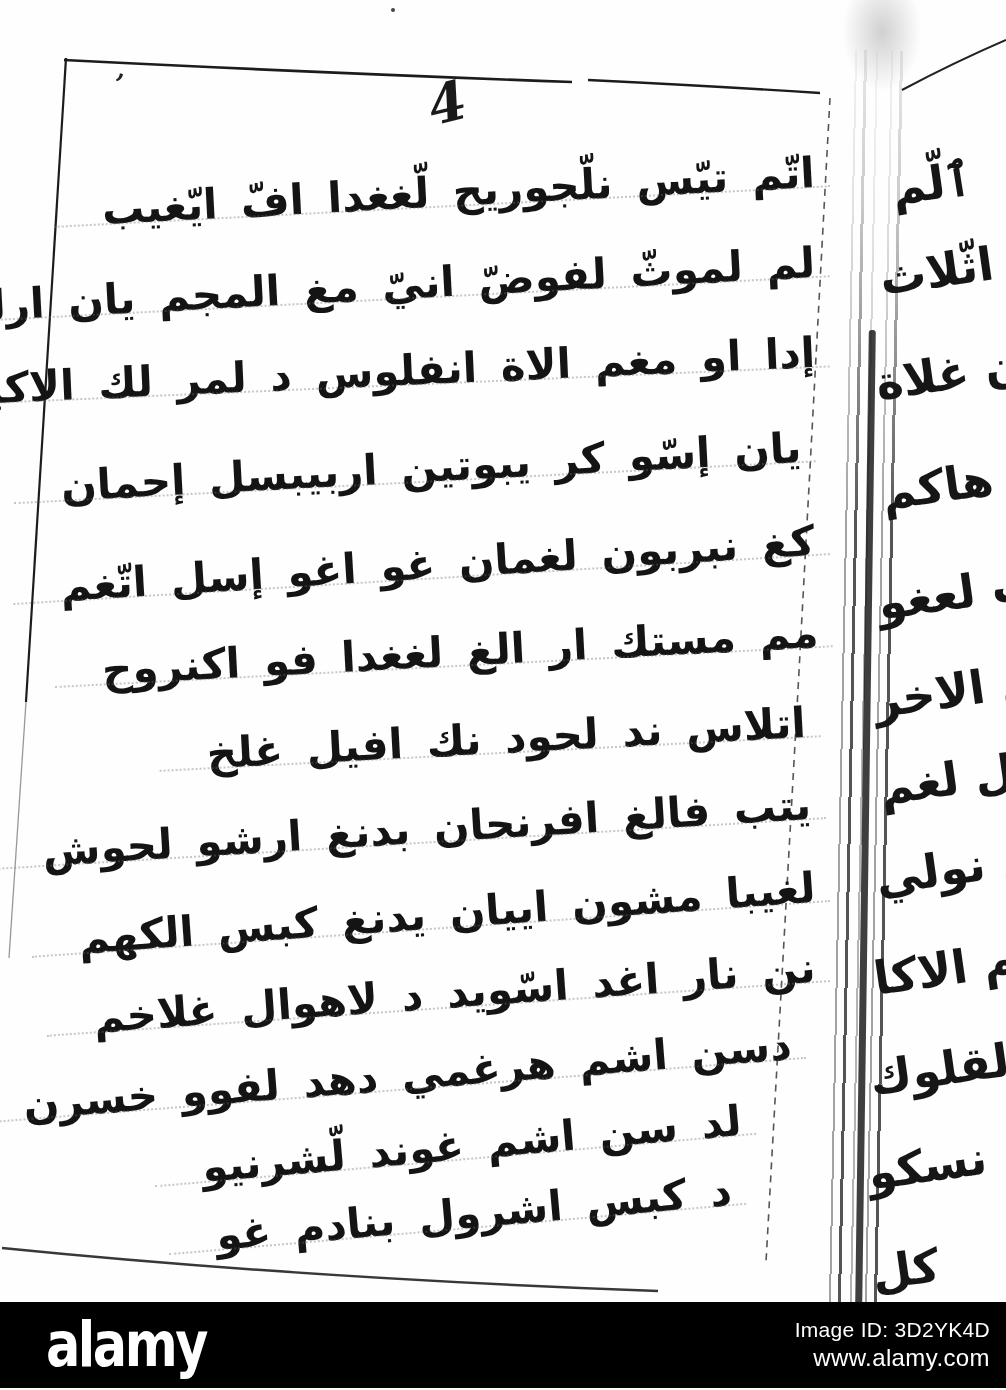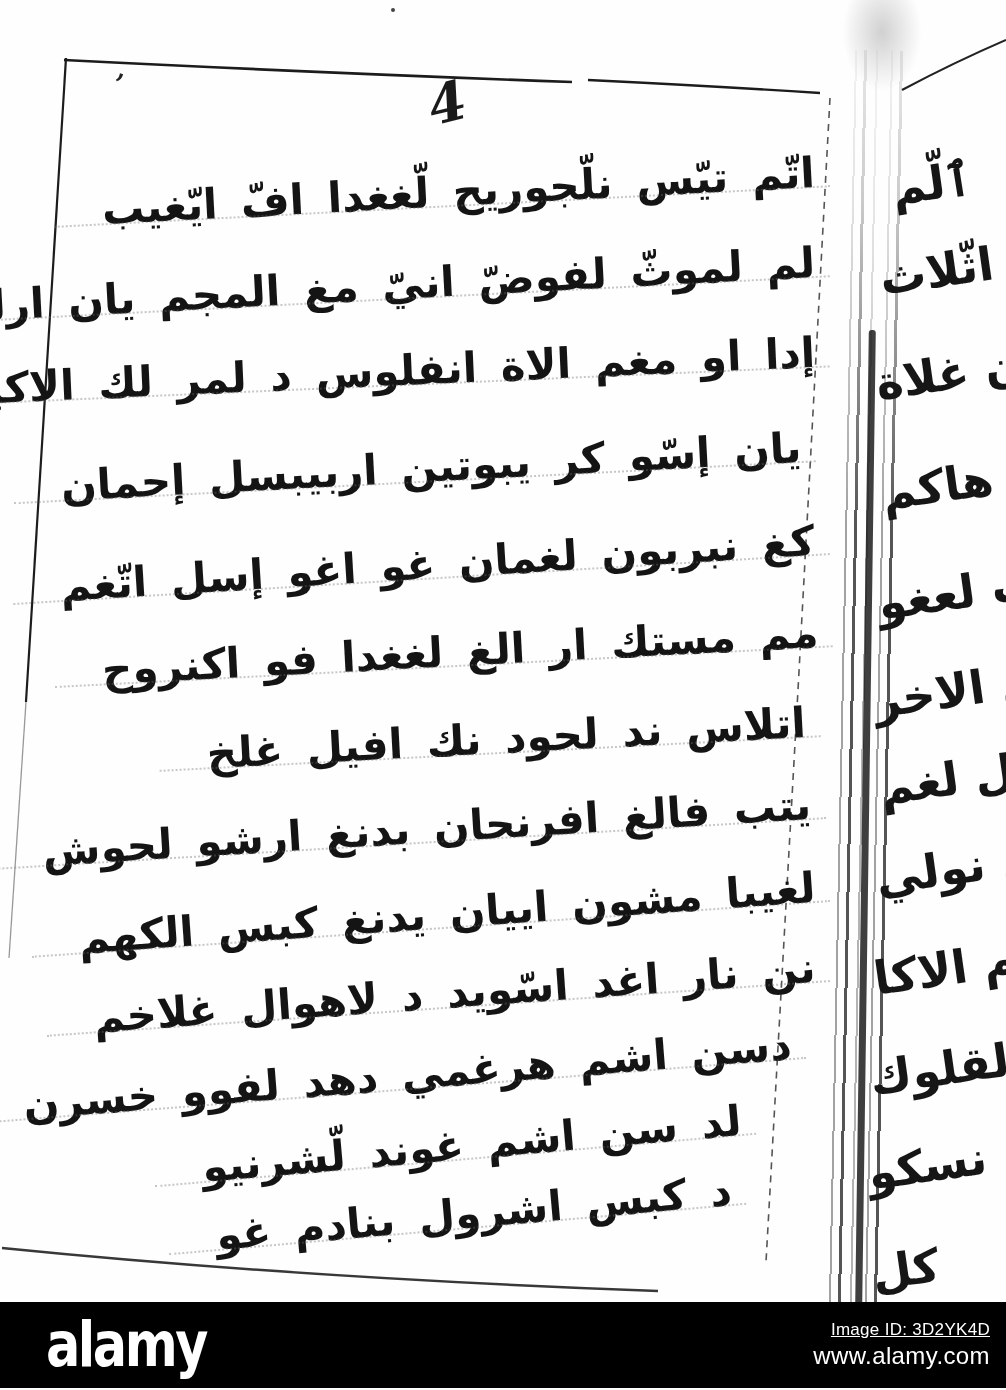--- a/index.html
+++ b/index.html
@@ -64,21 +64,21 @@
     background:#000; color:#fff; display:flex; align-items:center;
     justify-content:space-between; padding:0 16px 0 46px; box-sizing:border-box;
     z-index:50; font-family:"Liberation Sans", sans-serif;
   }
   .alamy-logo{
     font-weight:700; font-size:62px; letter-spacing:-3px; line-height:1;
     transform:scaleX(.82); transform-origin:0 50%;
     font-family:"DejaVu Sans", sans-serif;
   }
   .wm-right{text-align:right; line-height:1.25;}
-  .wm-id{font-size:17px; font-weight:400; letter-spacing:.3px;text-decoration:underline;}
+  .wm-id{font-size:21px; font-weight:400; letter-spacing:.3px;}
   .wm-url{font-size:24px; font-weight:400; letter-spacing:.4px;}
 </style>
 </head>
 <body>
 
 <div class="photo">
 
   <svg class="frame" viewBox="0 0 1006 1390">
     <path d="M 64 60 Q 300 72 572 82" stroke="#1c1c1c" stroke-width="2.6" fill="none"></path>
     <path d="M 588 80 Q 712 86 820 93" stroke="#1c1c1c" stroke-width="2.4" fill="none"></path>

